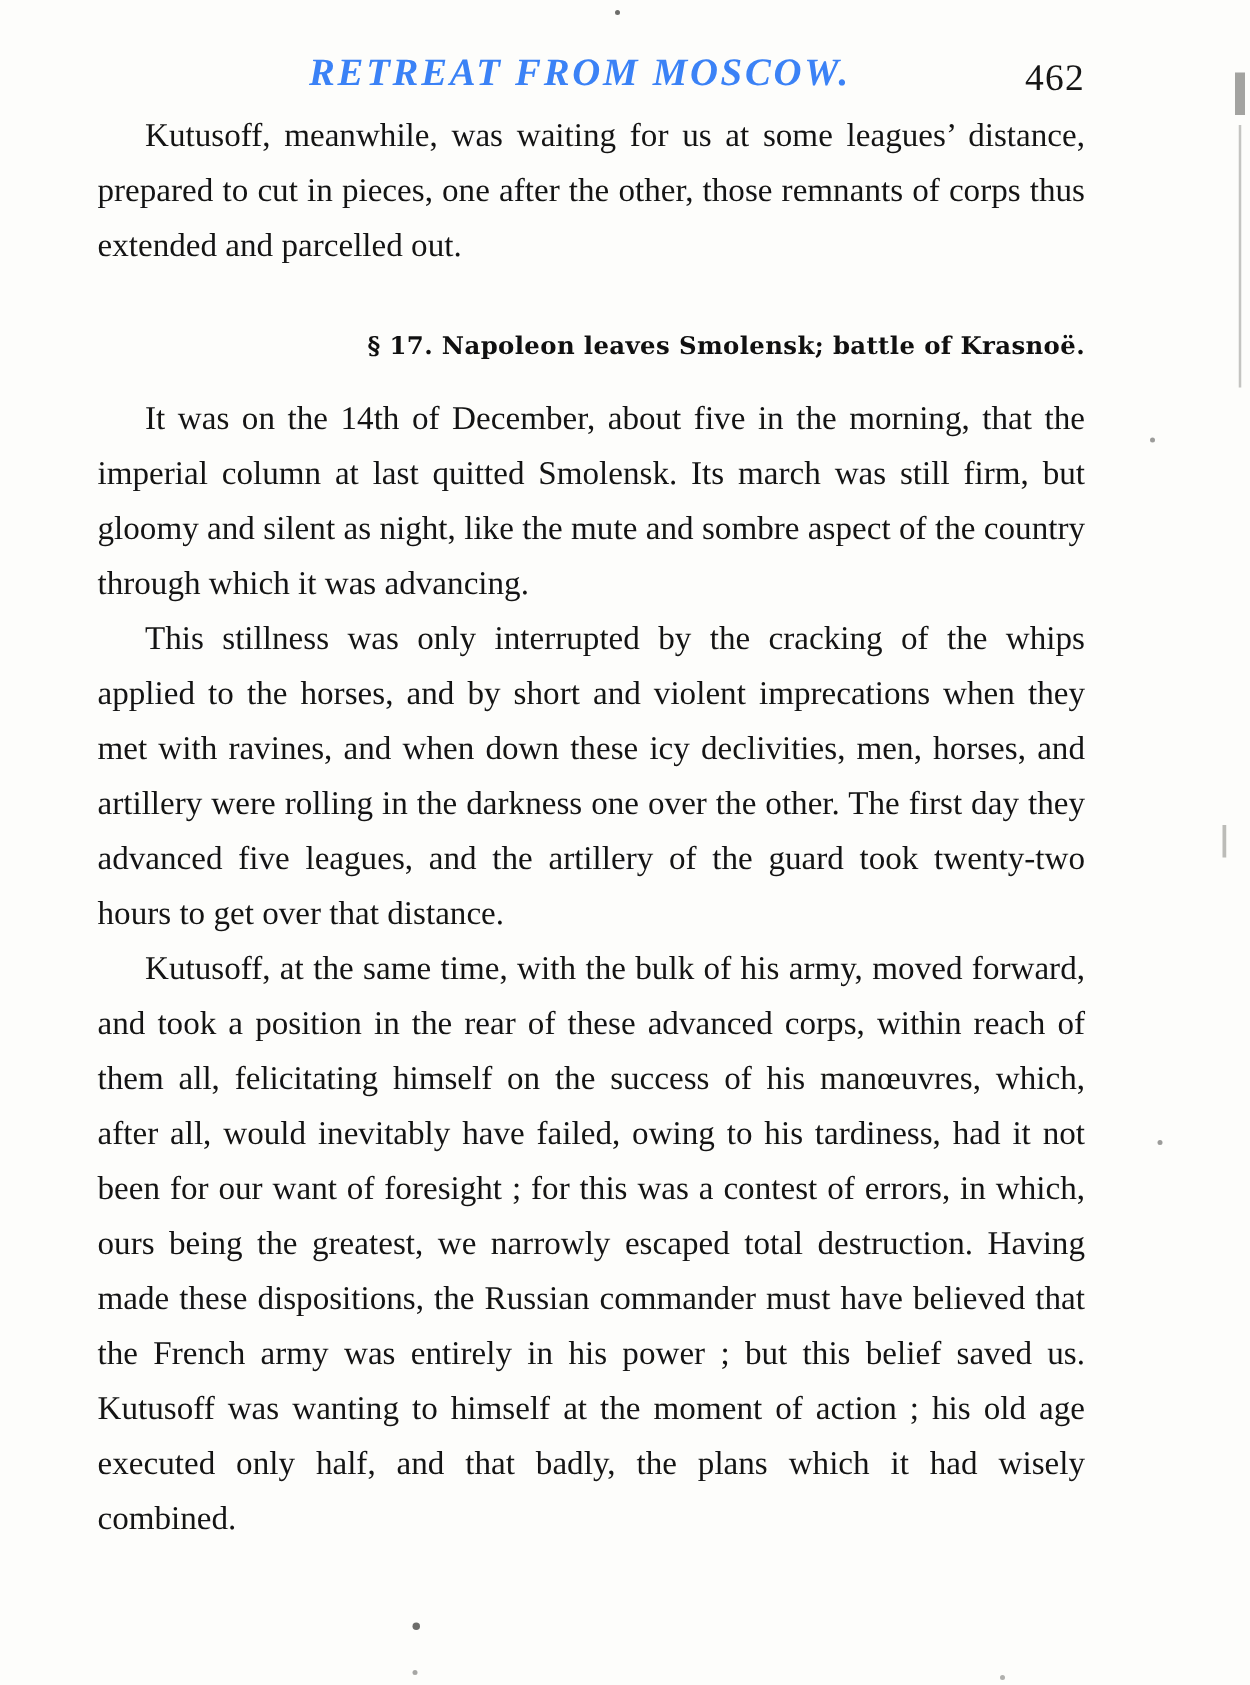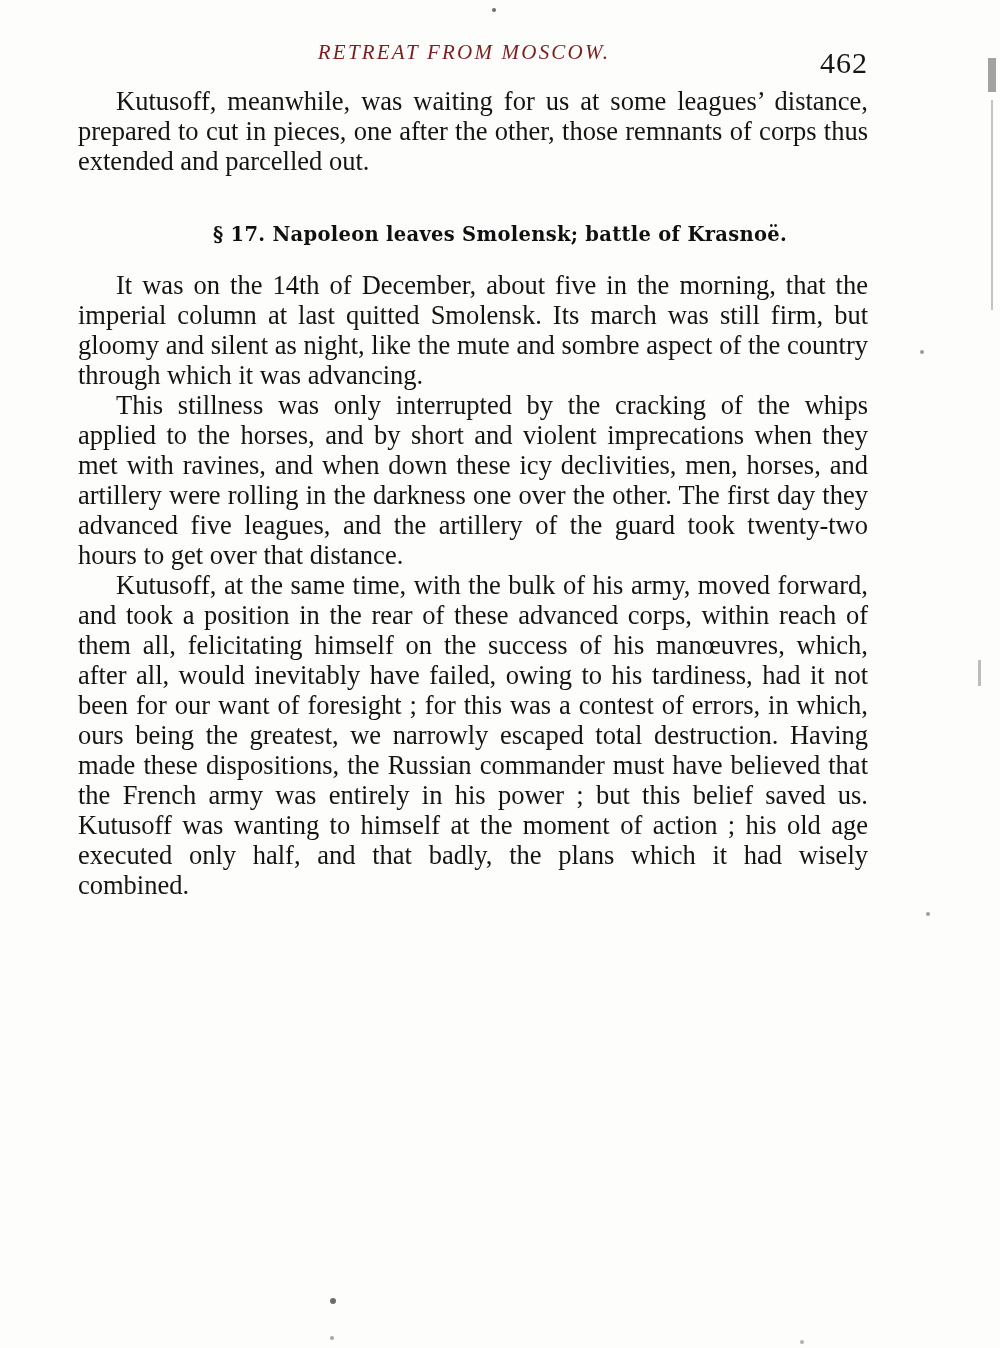--- a/index.html
+++ b/index.html
@@ -38,57 +38,57 @@
 
   .running-head {
     display: flex;
     align-items: baseline;
     justify-content: center;
     position: relative;
     height: 46px;
   }
   .running-head .title {
     font-style: italic;
-    font-weight: normal;
+    font-weight: bold;
     letter-spacing: 2.2px;
-    font-size: 21px;
-    color: #7f1d1d;
+    font-size: 31px;
+    color: #3b82f6;
     white-space: nowrap;
     margin-left: -18px;
   }
   .running-head .folio {
     position: absolute;
     right: 0;
     top: 6px;
     font-size: 30px;
     letter-spacing: 1px;
     color: #161616;
   }
 
   p.para {
     margin: 0;
     font-size: 26.5px;
-    line-height: 30px;
+    line-height: 44px;
     text-align: justify;
     text-justify: inter-word;
     color: #141414;
     hyphens: manual;
   }
   p.para .ind {
     display: inline-block;
     width: 38px;
   }
 
   .block-opening {
     margin-top: 22px;
   }
 
   .section-head {
     margin: 47px 0 24px 0;
-    text-align: center;
+    text-align: right;
     padding-left: 54px;
     font-family: "DejaVu Serif", serif;
     font-weight: bold;
     font-size: 19.5px;
     letter-spacing: .3px;
     color: #101010;
   }
 
   .body-block p.para + p.para { margin-top: 0; }
 

